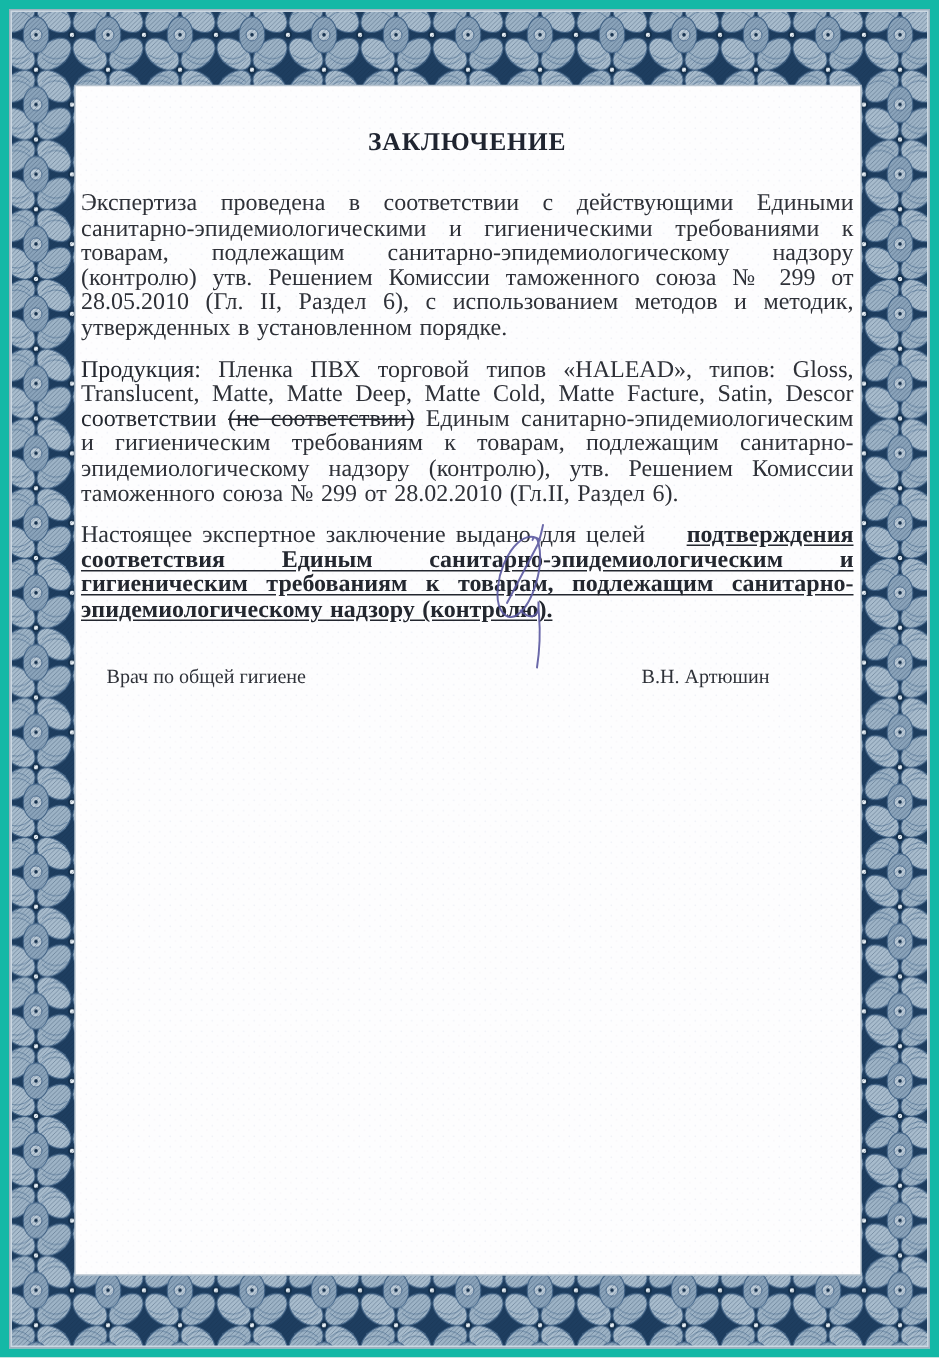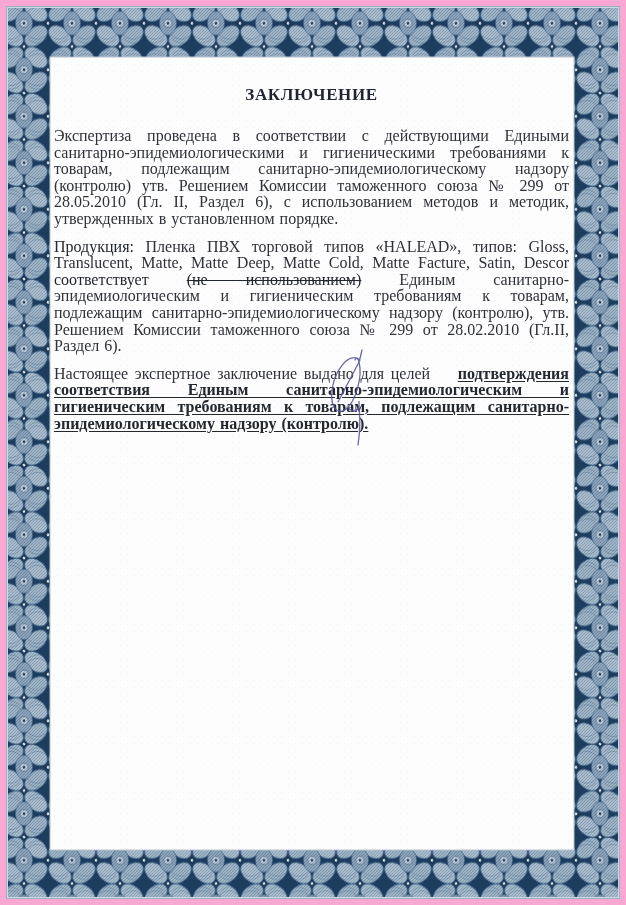--- a/index.html
+++ b/index.html
@@ -1,17 +1,17 @@
 <!DOCTYPE html>
 <html><head>
 <meta charset="utf-8">
 <style>
   html,body { margin:0; padding:0; background:#ffffff; }
   .page {
-    width:626px; height:905px; position:relative; background:#f9a8d4;
+    width:626px; height:905px; position:relative; background:#14b8a6;
     font-family:"Liberation Serif", serif; overflow:hidden;
     box-sizing:border-box; outline:1px solid #c4c4c4;
   }
   svg.frame { position:absolute; left:0; top:0; }
   .content {
     position:absolute; left:50px; top:57px; width:524px; height:793px;
     box-sizing:border-box; padding:28px 5px 0 4px; color:#2e3138;
   }
   .doc-title {
     font-size:17px; font-weight:bold; letter-spacing:0.6px; color:#1f2430;
@@ -87,30 +87,34 @@
 
   <div class="content">
 
     <h1 class="doc-title">ЗАКЛЮЧЕНИЕ</h1>
 
     <p class="para"><span>Экспертиза проведена в соответствии с действующими Едиными санитарно-эпидемиологическими и гигиеническими требованиями к товарам, подлежащим санитарно-эпидемиологическому надзору (контролю) утв. Решением Комиссии таможенного союза № 299 от 28.05.2010 (Гл. II, Раздел 6), с использованием методов и методик, утвержденных в установленном порядке.</span></p>
 
     <p class="para">
       <span class="b">Продукция:</span>
       <span>Пленка ПВХ торговой типов «HALEAD», типов: Gloss, Translucent, Matte, Matte Deep, Matte Cold, Matte Facture, Satin, Descor</span>
-      <span class="b">соответствует</span>
-      <span class="b strike">(не использованием)</span>
+      <span class="b">соответствии</span>
+      <span class="b strike">(не соответствии)</span>
       <span>Единым санитарно-эпидемиологическим и гигиеническим требованиям к товарам, подлежащим санитарно-эпидемиологическому надзору (контролю), утв. Решением Комиссии таможенного союза № 299 от 28.02.2010 (Гл.II, Раздел 6).</span>
     </p>
 
     <p class="para">
       <span>Настоящее экспертное заключение выдано для целей</span>
       <span class="ul">подтверждения соответствия Единым санитарно-эпидемиологическим и гигиеническим требованиям к товарам, подлежащим санитарно-эпидемиологическому надзору (контролю).</span>
     </p>
 
+    <div class="sig-row">
+      <span>Врач по общей гигиене</span>
+      <span>В.Н. Артюшин</span>
+    </div>
 
     <svg class="signature-svg" width="52" height="98" viewBox="0 0 52 98" aria-hidden="true">
       <g fill="none" stroke="#5a58a0" stroke-width="1.3" stroke-linecap="round" opacity="0.9">
         <path d="M38 11 C27 2 12 22 10 42 C8 58 16 67 24 60 C33 53 41 29 37 13 C36 9 34 8 33 11"></path>
         <path d="M40 1 C39 6 38 10 36.5 14 L16 53"></path>
         <path d="M25 58 C32 65 38 62 37 52 C36.5 62 40 70 36 96"></path>
       </g>
     </svg>
 
   </div>

